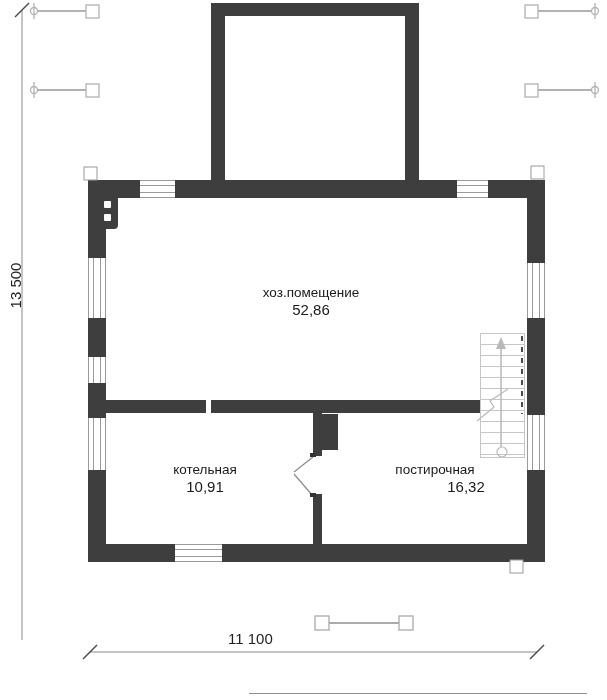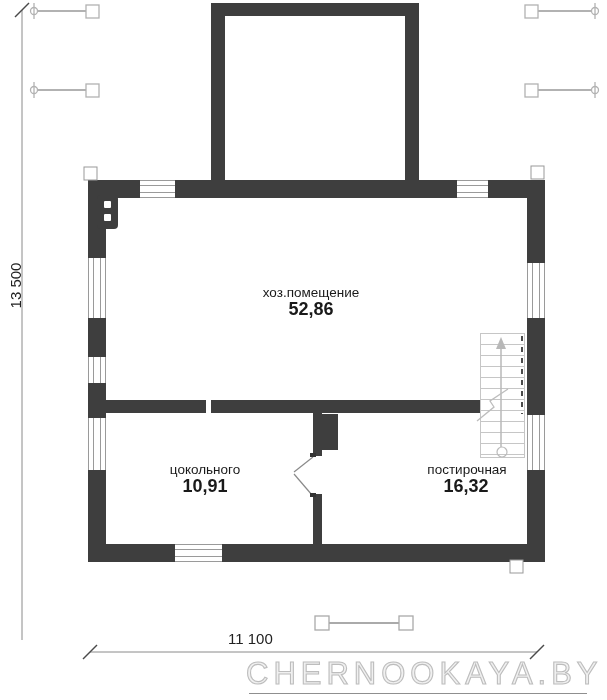--- a/index.html
+++ b/index.html
@@ -6,21 +6,21 @@
   #canvas{position:relative;width:607px;height:700px;background:#ffffff;overflow:hidden;
           font-family:"Liberation Sans",sans-serif;}
   .wall{position:absolute;background:#3e3e3e;}
   .win-v{position:absolute;width:18px;background:linear-gradient(to right,
      #9a9a9a 0 1px,#fff 1px 5px,#9a9a9a 5px 6px,#fff 6px 12px,#9a9a9a 12px 13px,#fff 13px 17px,#9a9a9a 17px 18px);}
   .win-h{position:absolute;height:18px;background:linear-gradient(to bottom,
      #9a9a9a 0 1px,#fff 1px 5px,#9a9a9a 5px 6px,#fff 6px 12px,#9a9a9a 12px 13px,#fff 13px 17px,#9a9a9a 17px 18px);}
   .room-label{position:absolute;transform:translate(-50%,-50%);color:#1a1a1a;
      font-size:13.5px;white-space:nowrap;text-align:center;}
   .room-area{position:absolute;transform:translate(-50%,-50%);color:#1a1a1a;
-     font-size:18px;white-space:nowrap;text-align:left;font-weight:bold;}
+     font-size:15px;white-space:nowrap;text-align:left;}
   .dim-label{position:absolute;color:#222;font-size:15px;white-space:nowrap;}
   #dim-height-label{left:-15px;top:277px;width:60px;text-align:center;transform:rotate(-90deg);}
   #dim-width-label{left:228px;top:630px;}
   #plan-title{position:absolute;left:75px;top:670px;font-size:17px;font-weight:700;
      color:#1a1a1a;white-space:nowrap;z-index:4;}
   #watermark{position:absolute;left:246px;top:656px;font-size:31px;letter-spacing:5px;
      color:rgba(195,195,195,0.25);-webkit-text-stroke:1.1px #bdbdbd;white-space:nowrap;z-index:5;}
   #watermark-underline{position:absolute;left:249px;top:693px;width:338px;height:1px;
      background:#8f8f8f;z-index:5;}
   #staircase{position:absolute;left:480px;top:333px;width:43px;height:123px;
@@ -145,25 +145,24 @@
     </g>
     <g fill="#333333">
       <rect x="310" y="453" width="6" height="4"></rect>
       <rect x="310" y="493" width="6" height="4"></rect>
     </g>
   </svg>
 
   <div class="room-label" style="left:311px;top:292px;">хоз.помещение</div>
   <div class="room-area" style="left:311px;top:309px;">52,86</div>
 
-  <div class="room-label" style="left:205px;top:469px;">цокольного</div>
+  <div class="room-label" style="left:205px;top:469px;">котельная</div>
   <div class="room-area" style="left:205px;top:486px;">10,91</div>
 
-  <div class="room-label" style="left:435px;top:469px;margin-left:32px;">постирочная</div>
+  <div class="room-label" style="left:435px;top:469px;">постирочная</div>
   <div class="room-area" style="left:435px;top:486px;margin-left:31px;">16,32</div>
 
   <div class="dim-label" id="dim-height-label">13 500</div>
   <div class="dim-label" id="dim-width-label">11 100</div>
 
-  <div id="watermark">CHERNOOKAYA.BY</div>
   <div id="watermark-underline"></div>
 
 </div>
 
 </body></html>

